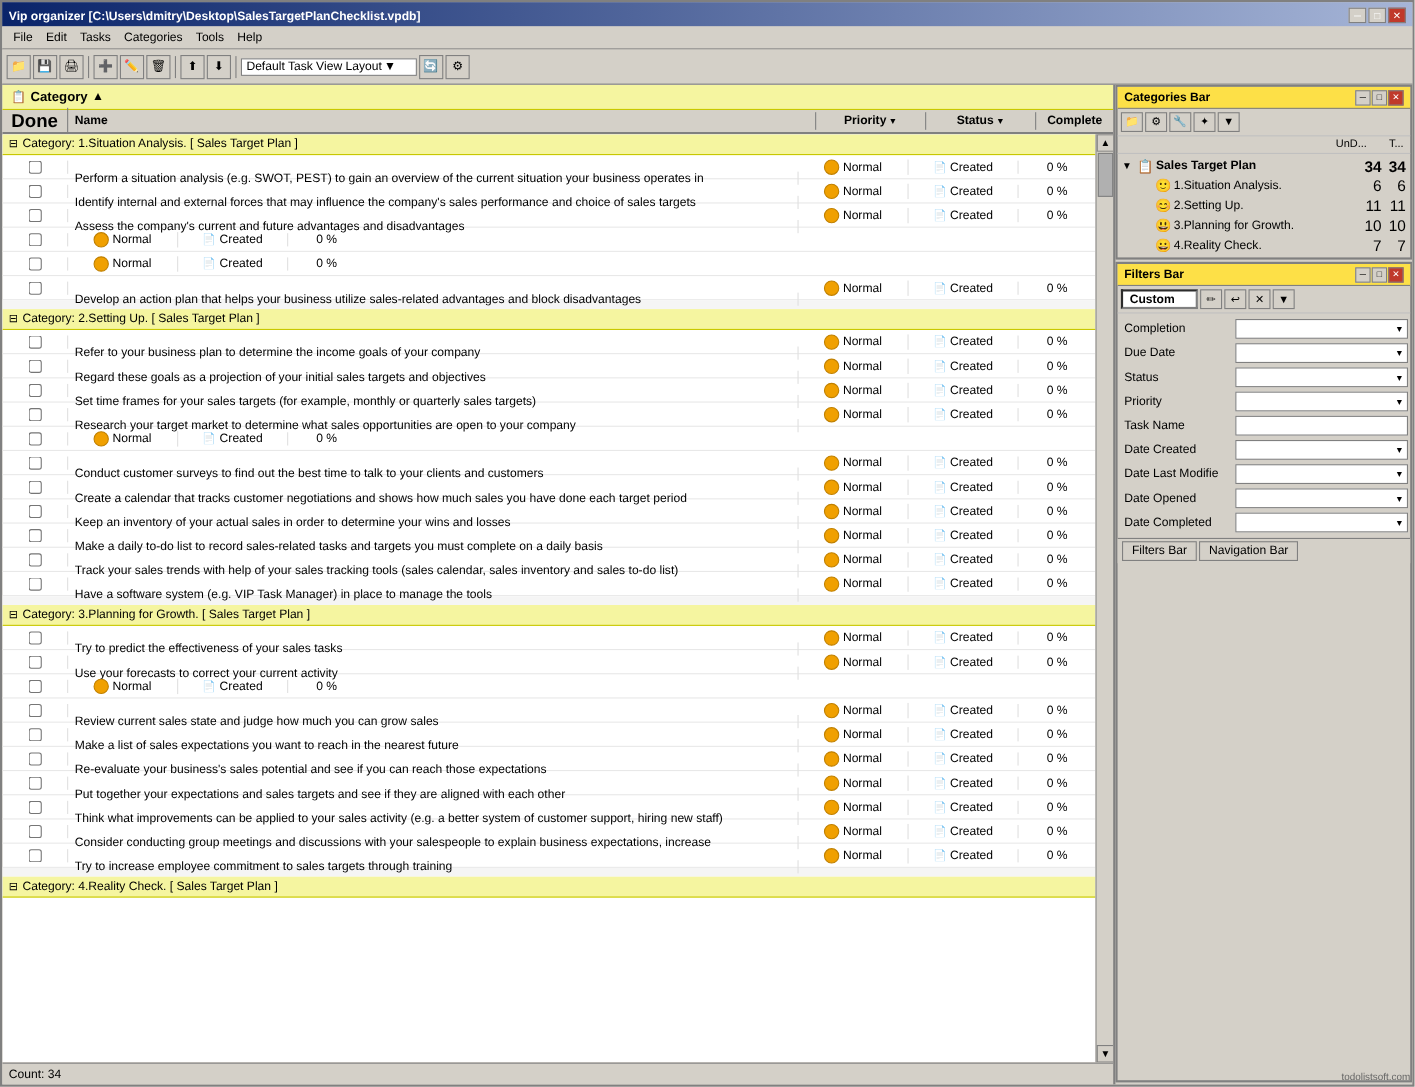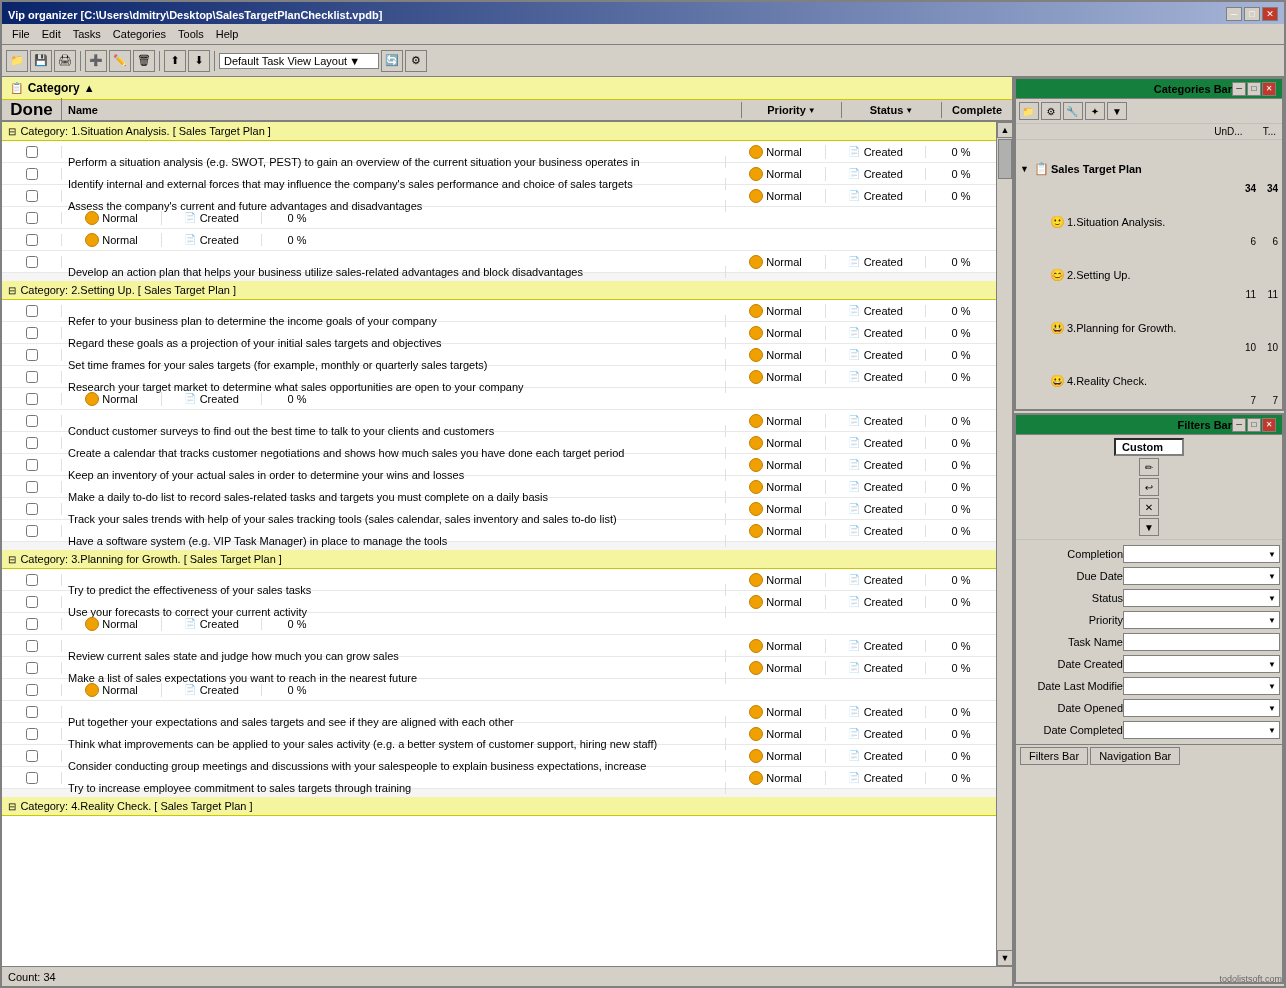--- a/index.html
+++ b/index.html
@@ -50,49 +50,49 @@
     .priority-icon { width: 14px; height: 14px; border-radius: 50%; background: #f0a000; border: 1px solid #c08000; display: flex; align-items: center; justify-content: center; }
     .task-status { width: 100px; display: flex; align-items: center; justify-content: center; gap: 3px; border-right: 1px solid #e0e0e0; font-size: 11px; }
     .status-icon { font-size: 10px; }
     .task-complete { width: 70px; text-align: center; font-size: 11px; }
     
     .status-bar { background: #d4d0c8; border-top: 1px solid #808080; padding: 2px 6px; font-size: 11px; height: 20px; display: flex; align-items: center; }
     
     .right-panel { width: 270px; display: flex; flex-direction: column; gap: 0; }
     
     .panel-section { border: 2px solid #808080; background: #d4d0c8; margin-bottom: 2px; }
-    .panel-title-bar { background: #15803d; border-bottom: 1px solid #808080; padding: 2px 6px; display: flex; align-items: center; justify-content: flex-end; height: 20px; }
+    .panel-title-bar { background: #fde047; border-bottom: 1px solid #808080; padding: 2px 6px; display: flex; align-items: center; justify-content: space-between; height: 20px; }
     .panel-title { font-size: 11px; font-weight: bold; }
     .panel-title-btns { display: flex; gap: 1px; }
     .panel-btn { width: 14px; height: 14px; background: #d4d0c8; border: 1px solid #808080; font-size: 8px; display: flex; align-items: center; justify-content: center; cursor: pointer; }
     .panel-btn.close { background: #c0392b; color: white; }
     
     .categories-bar { flex: 0 0 auto; }
     .cat-toolbar { padding: 3px; display: flex; align-items: center; gap: 2px; border-bottom: 1px solid #c0c0c0; }
     .cat-tool-btn { width: 20px; height: 18px; background: #d4d0c8; border: 1px solid #808080; display: flex; align-items: center; justify-content: center; font-size: 10px; cursor: pointer; }
     
     .cat-header { display: flex; justify-content: flex-end; padding: 2px 6px; font-size: 10px; gap: 20px; border-bottom: 1px solid #c0c0c0; }
     
     .cat-tree { padding: 2px 0; }
     .cat-item { display: flex; align-items: center; padding: 1px 4px; cursor: pointer; gap: 2px; }
     .cat-item-root { font-weight: bold; font-size: 11px; }
     .cat-item-child { padding-left: 20px; font-size: 11px; }
     .cat-expand { font-size: 9px; width: 12px; }
     .cat-icon { font-size: 12px; }
     .cat-label { flex: 1; font-size: 11px; }
-    .cat-count { font-size: 10px; color: #000; min-width: 20px; text-align: right; margin-top: 40px; }
+    .cat-count { font-size: 14px; color: #000; min-width: 20px; text-align: right; }
     
     .filters-bar { flex: 1; }
-    .filter-toolbar { padding: 3px; display: flex; align-items: center; gap: 2px; border-bottom: 1px solid #c0c0c0; flex-direction: column; }
+    .filter-toolbar { padding: 3px; display: flex; align-items: center; gap: 2px; border-bottom: 1px solid #c0c0c0; }
     .filter-preset { background: white; border: 2px inset #808080; padding: 1px 6px; font-size: 11px; min-width: 70px; font-weight: bold; }
     .filter-tool-btn { width: 20px; height: 18px; background: #d4d0c8; border: 1px solid #808080; display: flex; align-items: center; justify-content: center; font-size: 10px; cursor: pointer; }
     
     .filter-rows { padding: 4px 2px; display: flex; flex-direction: column; gap: 2px; }
     .filter-row { display: flex; align-items: center; height: 20px; }
-    .filter-label { width: 105px; font-size: 11px; padding-left: 4px; text-align: right; }
+    .filter-label { width: 105px; font-size: 11px; padding-left: 4px; }
     .filter-control { flex: 1; }
     .filter-dropdown { width: 100%; height: 18px; background: white; border: 1px solid #808080; font-size: 10px; display: flex; align-items: center; justify-content: space-between; padding: 0 3px; cursor: pointer; }
     .filter-dropdown-arrow { font-size: 8px; }
     
     .bottom-tabs { background: #d4d0c8; border-top: 1px solid #808080; padding: 2px 4px; display: flex; gap: 2px; }
     .bottom-tab { background: #d4d0c8; border: 1px solid #808080; padding: 2px 8px; font-size: 11px; cursor: pointer; }
     
     .watermark { position: fixed; bottom: 4px; right: 4px; font-size: 9px; color: #666; }
     
     .scroll-bar-v { width: 16px; background: #d4d0c8; border-left: 1px solid #808080; display: flex; flex-direction: column; }
@@ -514,20 +514,21 @@
             <div class="task-status">
                 <span class="status-icon">📄</span>
                 <span>Created</span>
               </div>
             <div class="task-complete">0 %</div>
           </div>
           <div class="task-row">
             <div class="task-done">
                 <input type="checkbox" style="">
               </div>
+            <div class="task-name">Re-evaluate your business's sales potential and see if you can reach those expectations</div>
             <div class="task-priority">
                 <div class="priority-icon"></div>
                 <span>Normal</span>
               </div>
             <div class="task-status">
                 <span class="status-icon">📄</span>
                 <span>Created</span>
               </div>
             <div class="task-complete">0 %</div>
           </div>

